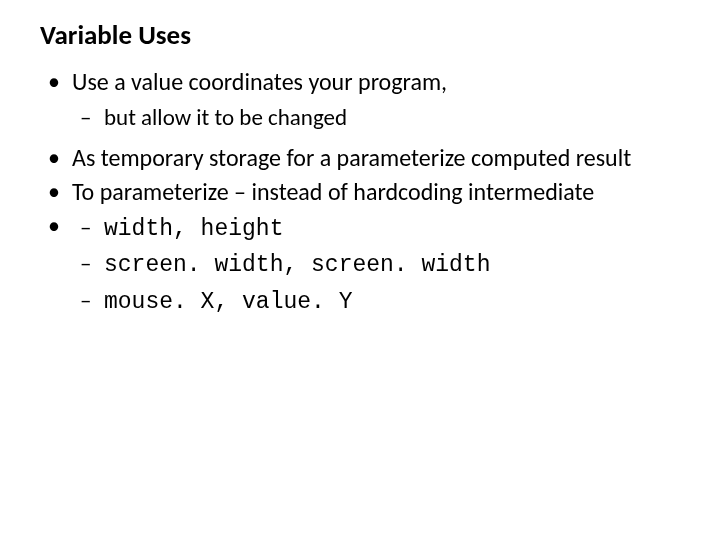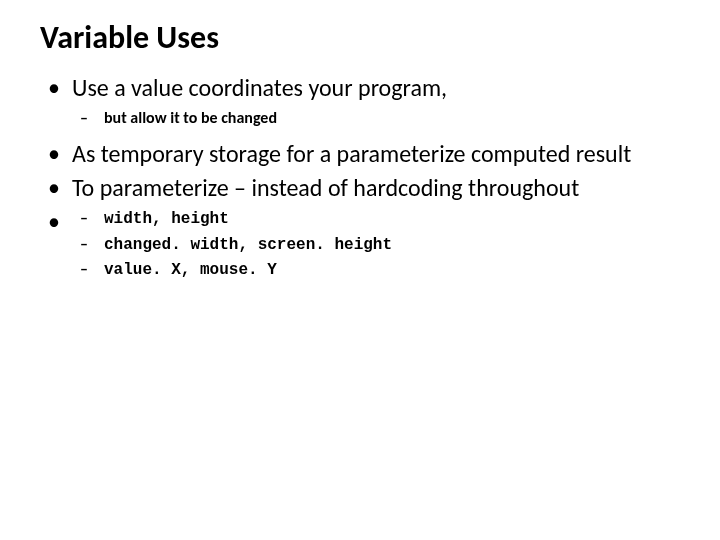--- a/index.html
+++ b/index.html
@@ -10,21 +10,21 @@
     background: #ffffff;
     font-family: Calibri, "Segoe UI", Arial, sans-serif;
     color: #000;
   }
   .slide {
     box-sizing: border-box;
     padding: 18px 24px 24px 40px;
   }
   .title {
     font-weight: 700;
-    font-size: 32px;
+    font-size: 27px;
     margin: 0 0 16px 0;
   }
   ul.level1 {
     list-style: none;
     margin: 0;
     padding: 0;
   }
   ul.level1 > li {
     position: relative;
     padding-left: 32px;
@@ -40,24 +40,23 @@
     font-size: 24px;
   }
   ul.level2 {
     list-style: none;
     margin: 4px 0 10px 0;
     padding: 0;
   }
   ul.level2 > li {
     position: relative;
     padding-left: 32px;
-    font-size: 16px;
+    font-size: 23px;
     line-height: 1.4;
     margin-bottom: 2px;
-    font-weight: bold;
   }
   ul.level2 > li::before {
     content: "–";
     position: absolute;
     left: 8px;
     top: 0;
   }
   .mono {
     font-family: "Courier New", Courier, monospace;
   }
@@ -74,29 +73,29 @@
       <ul class="level2">
         <li>
           <span>but allow it to be changed</span>
         </li>
       </ul>
     </li>
     <li>
       <span>As temporary storage for a parameterize computed result</span>
     </li>
     <li>
-      <span>To parameterize – instead of hardcoding throughout</span>
+      <span>To parameterize – instead of hardcoding intermediate</span>
     </li>
     <li>
       <ul class="level2">
         <li>
           <span class="mono">width, height</span>
         </li>
         <li>
-          <span class="mono">changed. width, screen. height</span>
+          <span class="mono">screen. width, screen. width</span>
         </li>
         <li>
-          <span class="mono">value. X, mouse. Y</span>
+          <span class="mono">mouse. X, value. Y</span>
         </li>
       </ul>
     </li>
   </ul>
 </div>
 
 </body></html>

